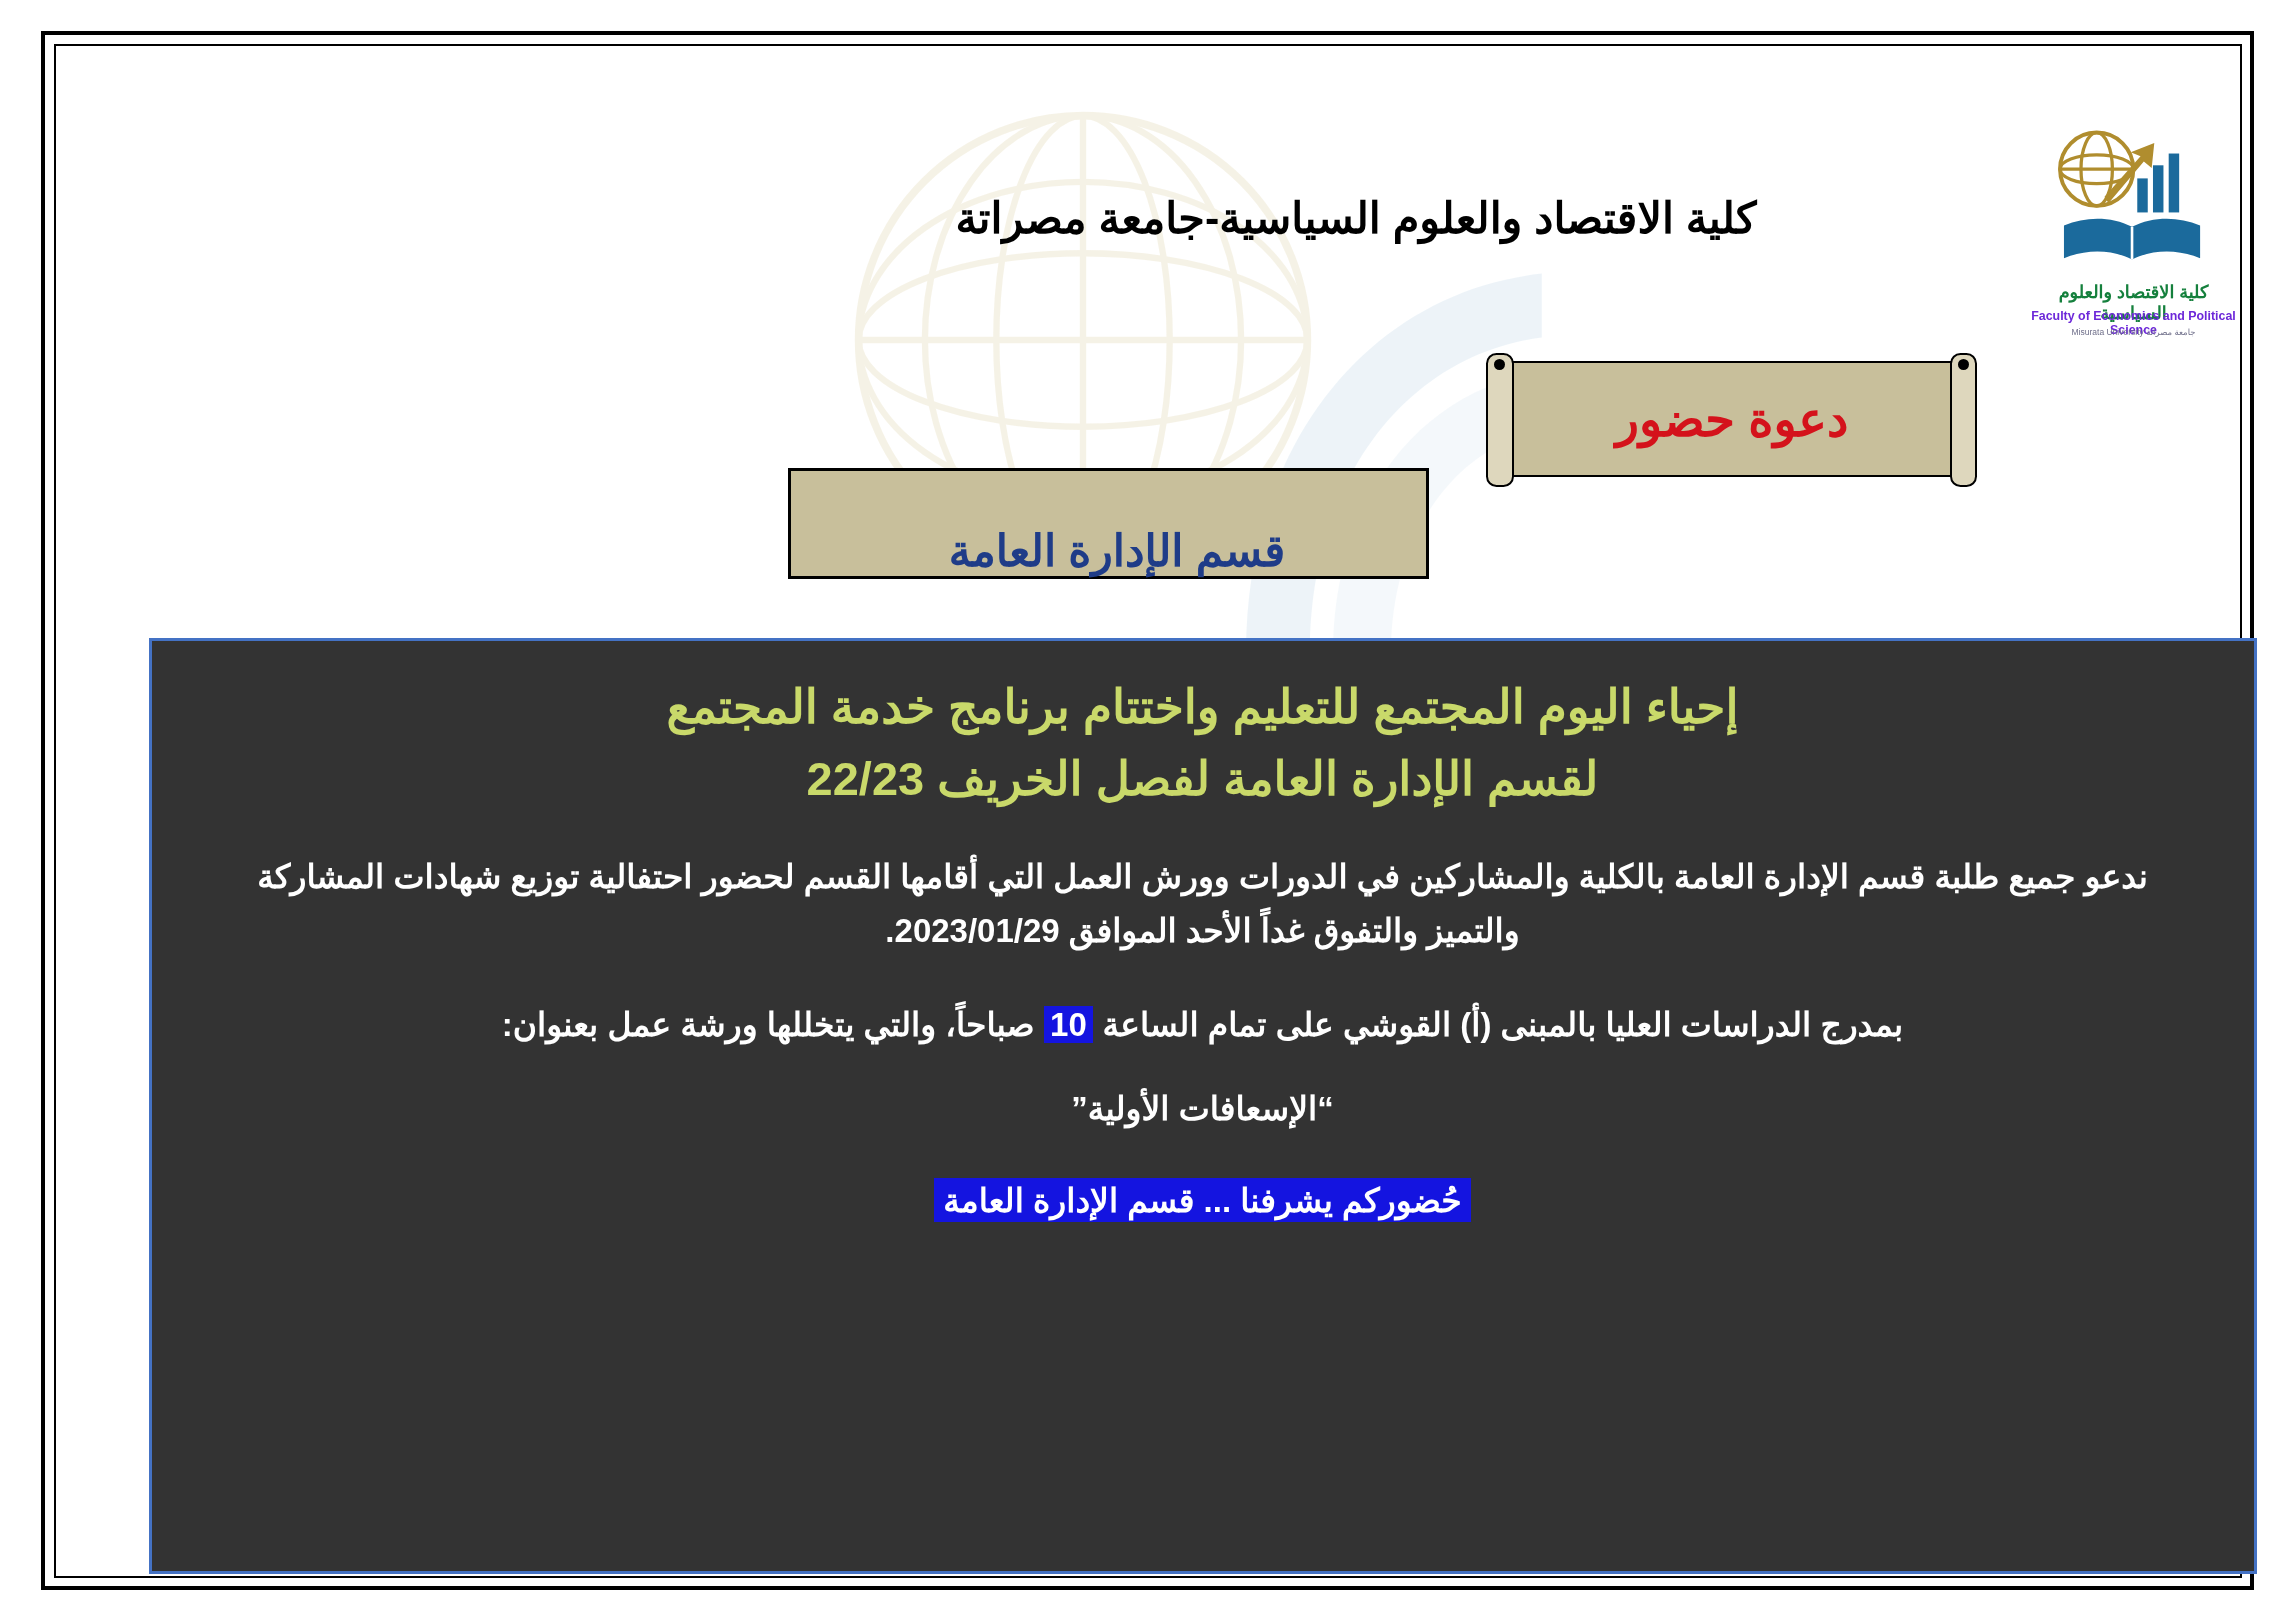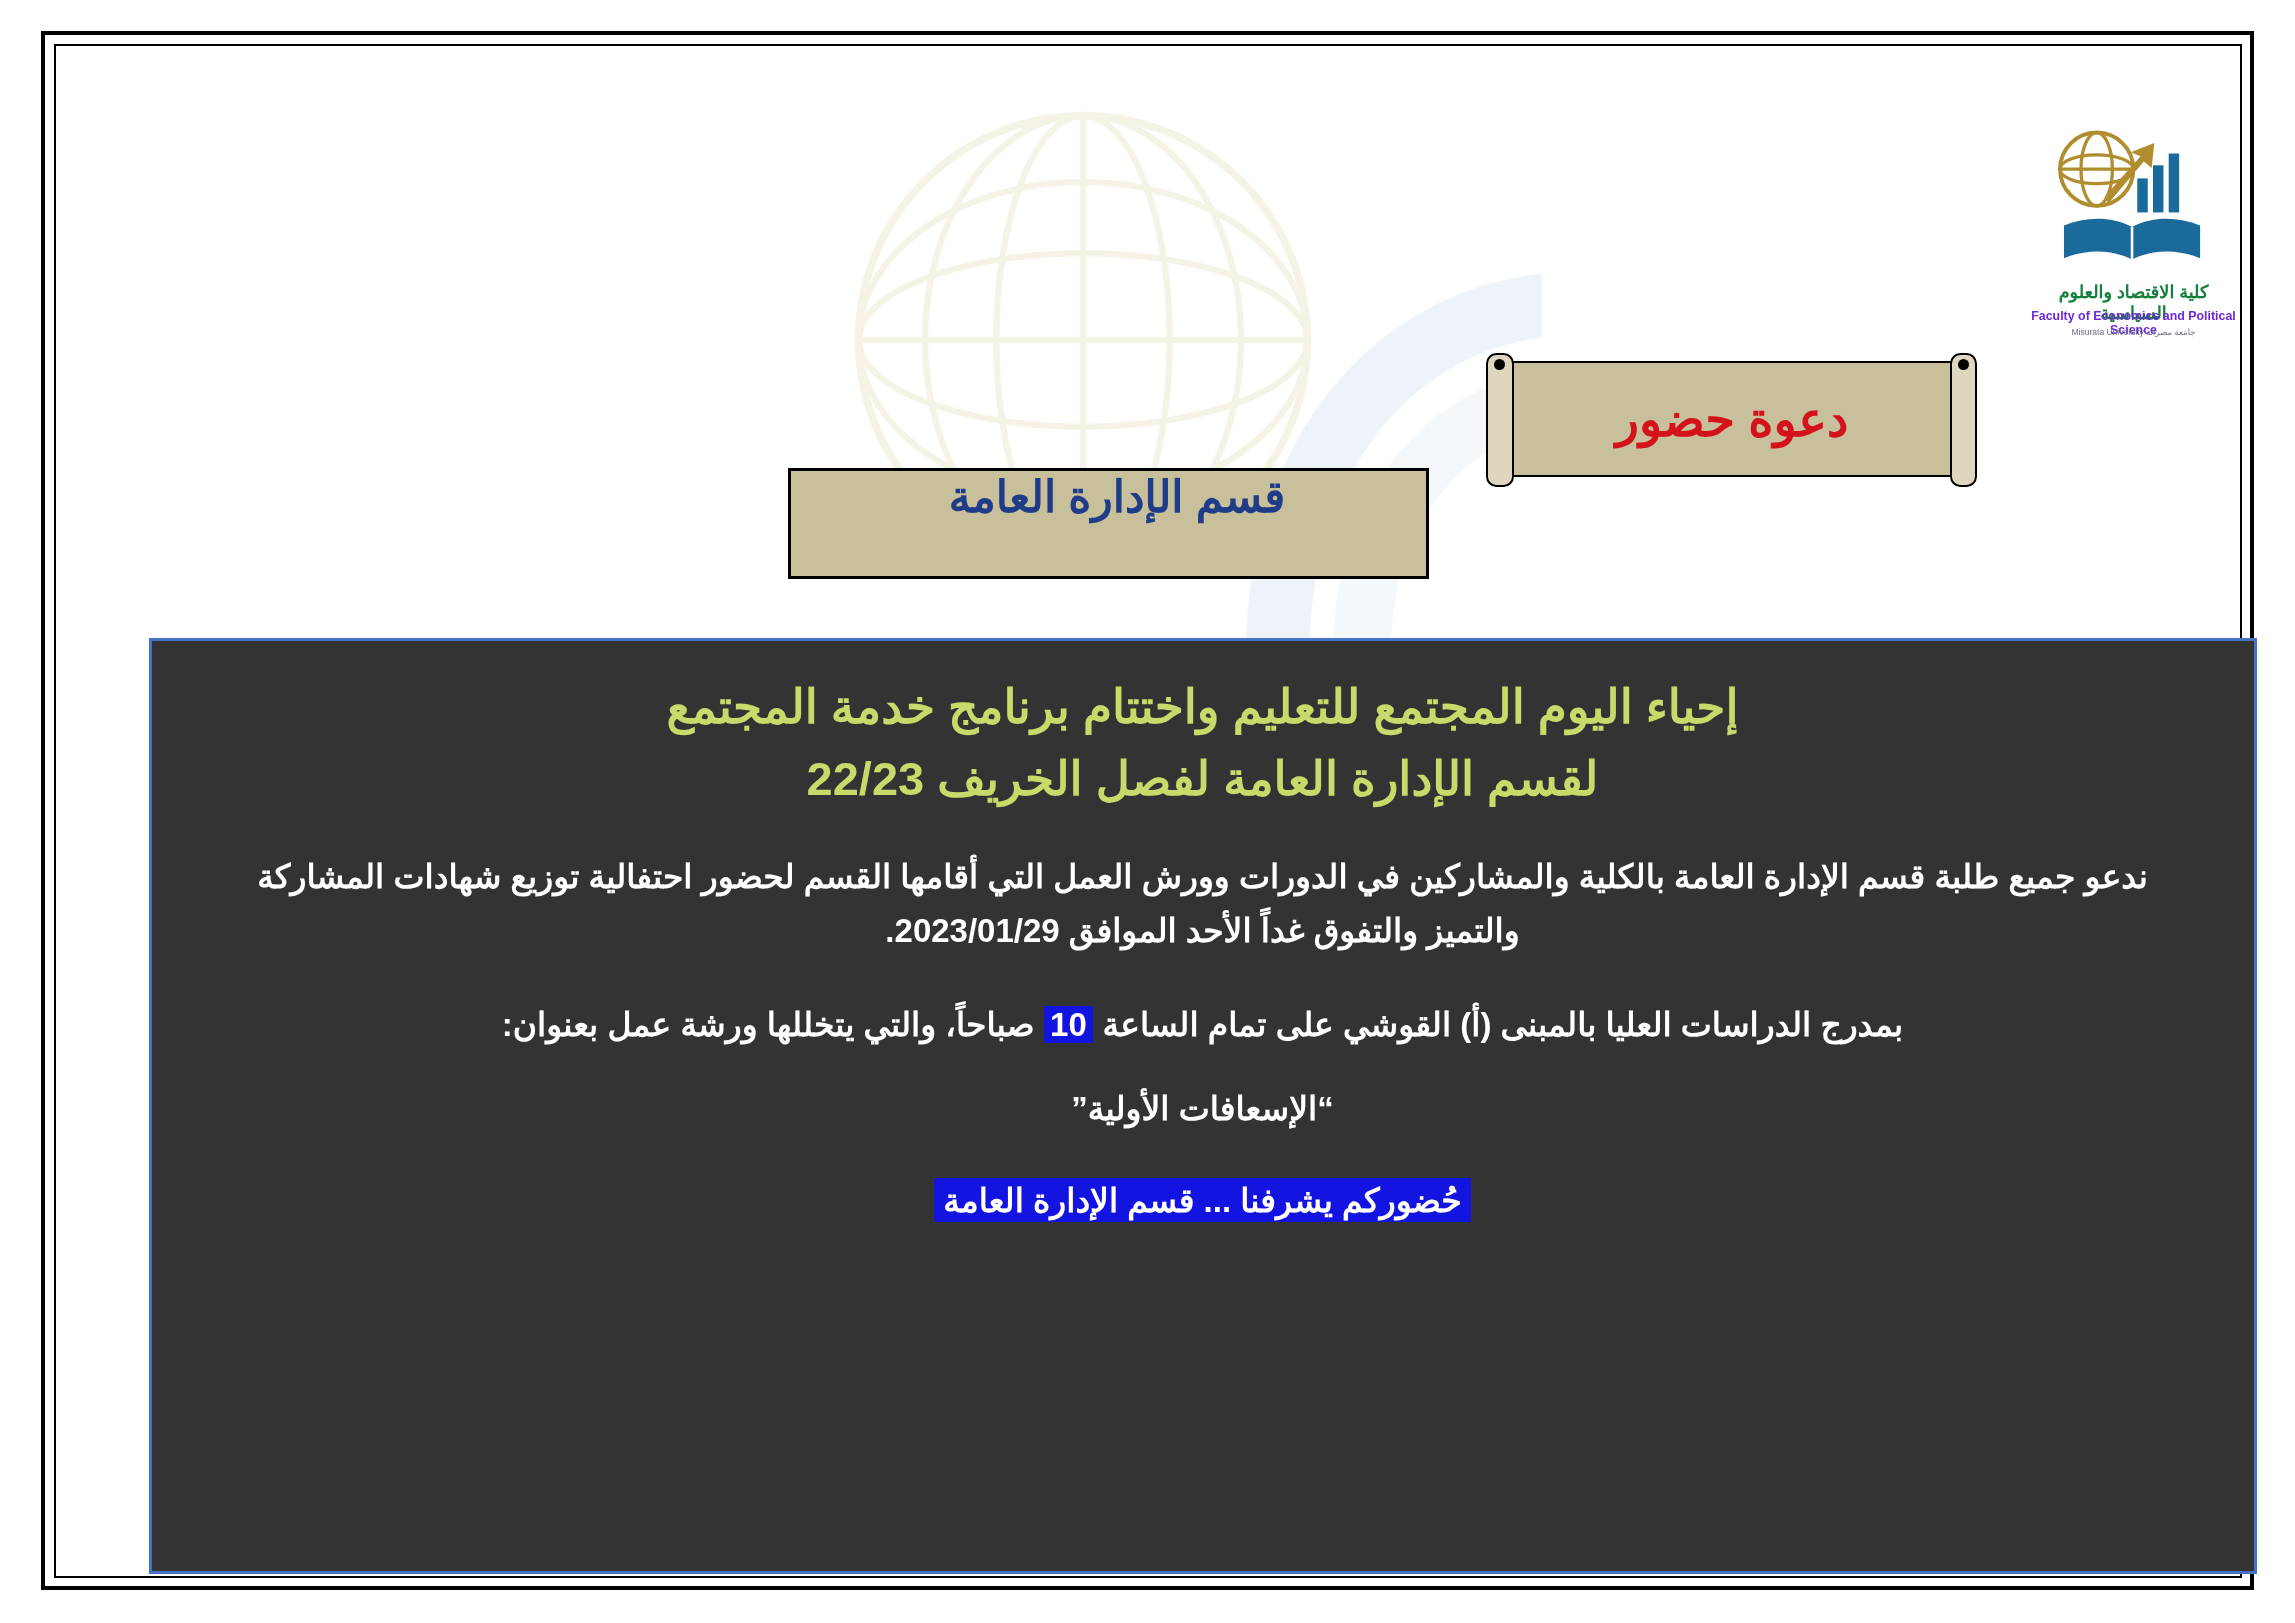--- a/index.html
+++ b/index.html
@@ -166,21 +166,21 @@
   .banner-dept {
     position: absolute;
     left: 732px;
     top: 422px;
     width: 641px;
     height: 111px;
     background: #c8bf9b;
     border: 3.3px solid #000000;
     box-sizing: border-box;
     display: flex;
-    align-items: flex-start;
+    align-items: flex-end;
     justify-content: center;
     padding-left: 18px;
   }
   .banner-dept span {
     font-size: 44px;
     font-weight: bold;
     color: #1f3c88;
     letter-spacing: 0.7px;
   }
 
@@ -257,20 +257,21 @@
       <ellipse cx="100" cy="100" rx="62" ry="88" fill="none" stroke="#b9a24a" stroke-width="2.5"></ellipse>
       <line x1="12" y1="100" x2="188" y2="100" stroke="#b9a24a" stroke-width="2.5"></line>
       <line x1="100" y1="12" x2="100" y2="188" stroke="#b9a24a" stroke-width="2.5"></line>
     </svg>
 
     <svg class="wm-swoosh" viewBox="0 0 120 140">
       <path d="M10,135 C10,60 55,10 112,4 L112,26 C66,32 32,74 32,135 Z" fill="#9fc3dd"></path>
       <path d="M40,135 C40,82 70,44 112,38 L112,58 C82,64 60,94 60,135 Z" fill="#c8dcea"></path>
     </svg>
 
+    <div class="header-title">كلية الاقتصاد والعلوم السياسية-جامعة مصراتة</div>
 
     <div class="logo-block">
       <svg width="216" height="164" viewBox="0 0 330 250">
 
         <circle cx="108" cy="78" r="56" fill="none" stroke="#b08d2e" stroke-width="6"></circle>
         <ellipse cx="108" cy="78" rx="56" ry="22" fill="none" stroke="#b08d2e" stroke-width="5"></ellipse>
         <ellipse cx="108" cy="78" rx="24" ry="56" fill="none" stroke="#b08d2e" stroke-width="5"></ellipse>
         <line x1="52" y1="78" x2="164" y2="78" stroke="#b08d2e" stroke-width="5"></line>
 
         <path d="M120,120 L175,58 L160,52 L196,38 L192,76 L180,66 L126,130 Z" fill="#b08d2e"></path>

